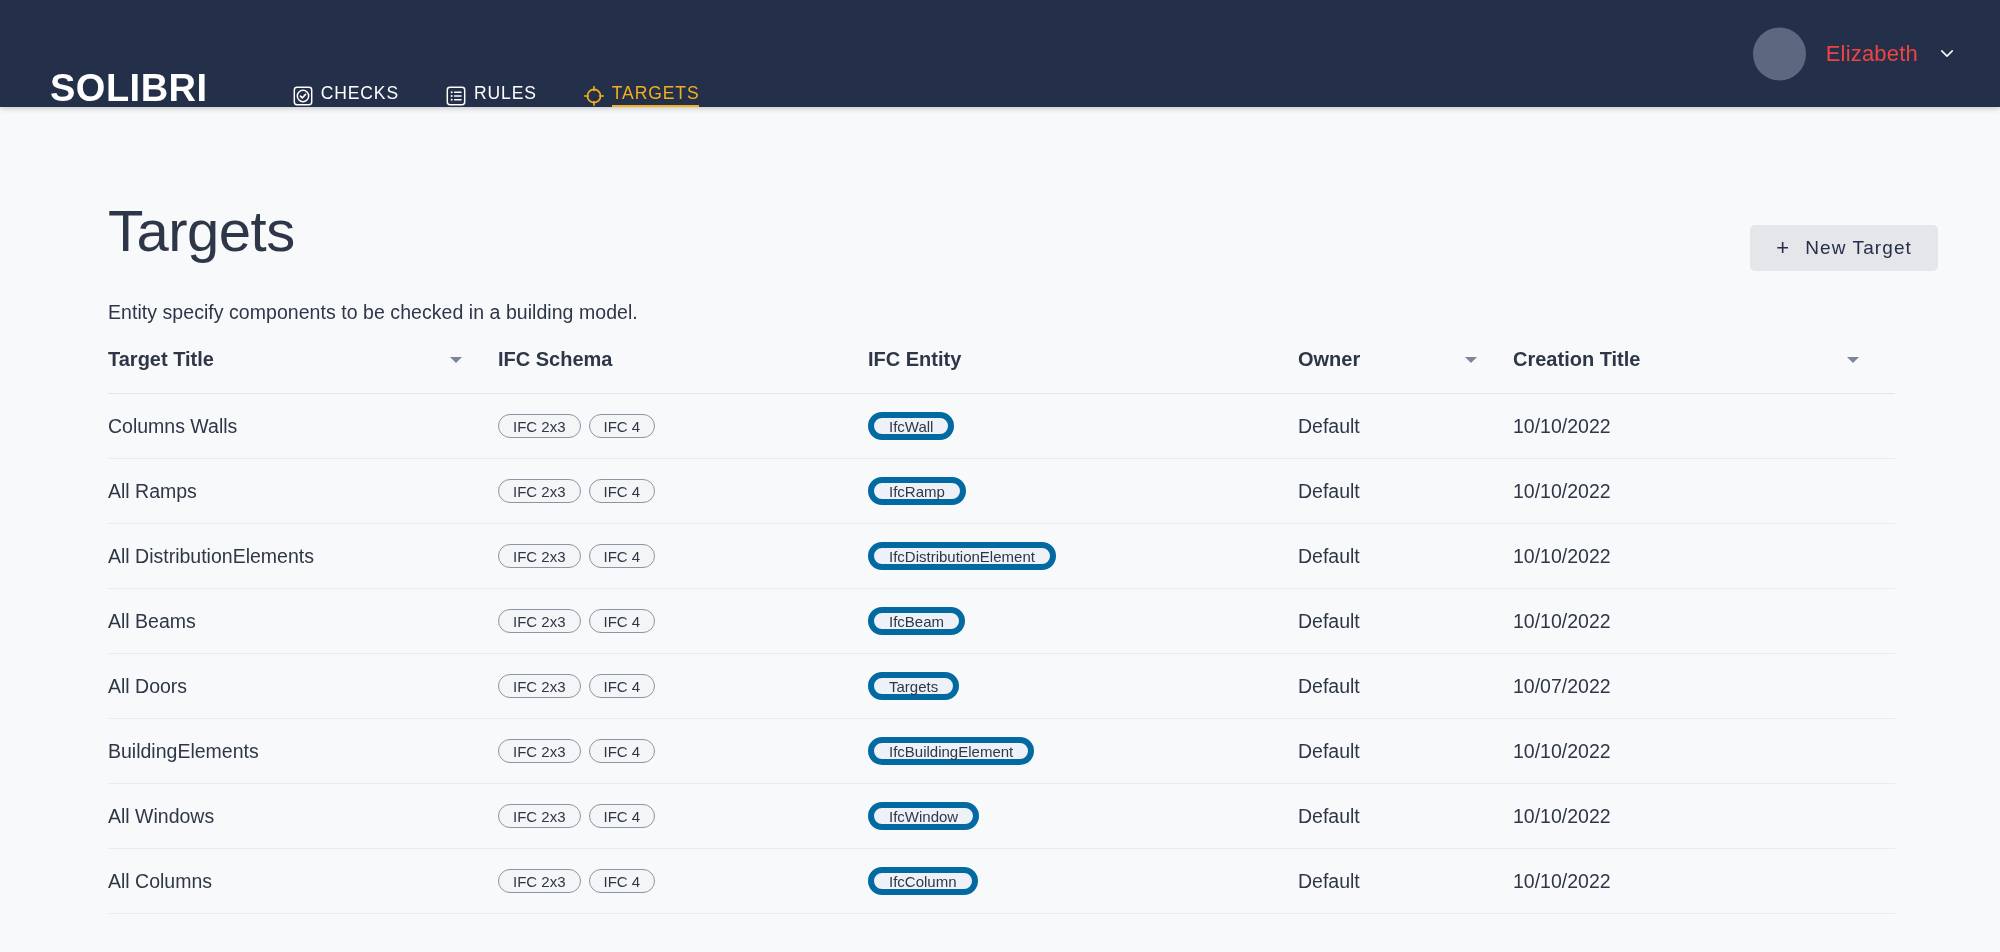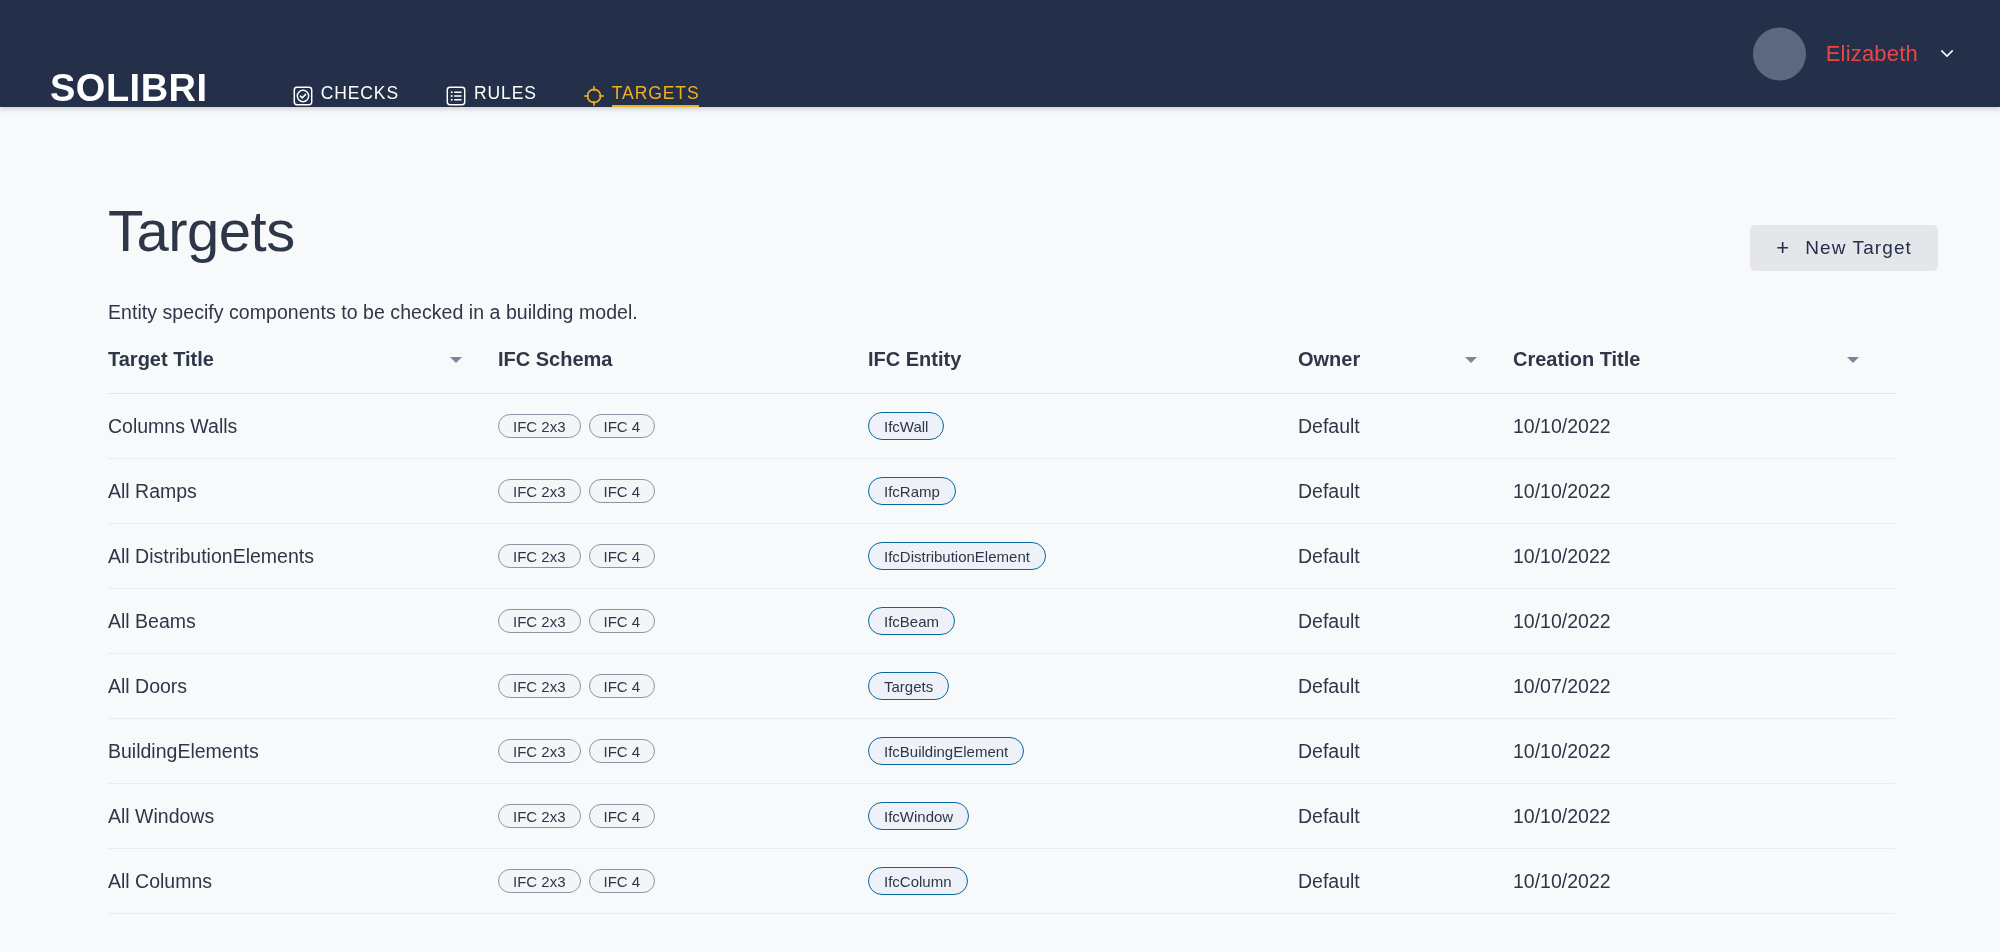--- a/index.html
+++ b/index.html
@@ -219,21 +219,21 @@
     white-space: nowrap;
     cursor: default;
   }
 
   .pill-entity {
     display: inline-flex;
     align-items: center;
     justify-content: center;
     height: 28px;
     padding: 0 15px;
-    border: 1px solid #0369a1;
+    border: 6px solid #0369a1;
     border-radius: 14px;
     background: #eef2f8;
     font-size: 15px;
     color: #2e3748;
     white-space: nowrap;
     cursor: default;
   }
 </style>
 </head>
 <body>

